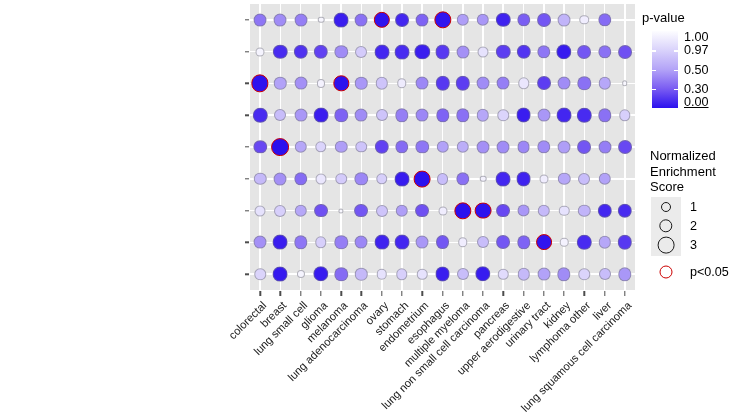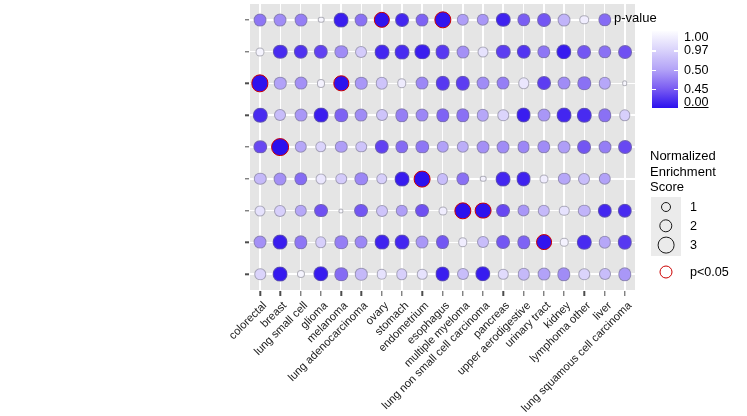--- a/index.html
+++ b/index.html
@@ -291,35 +291,35 @@
       <div class="xlab" style="left: 164.079px; width: 400px; top: 299px;">kidney</div>
       <div class="xtick" style="left: 584.342px; top: 291px;"></div>
       <div class="xlab" style="left: 184.342px; width: 400px; top: 299px;">lymphoma other</div>
       <div class="xtick" style="left: 604.605px; top: 291px;"></div>
       <div class="xlab" style="left: 204.605px; width: 400px; top: 299px;">liver</div>
       <div class="xtick" style="left: 624.868px; top: 291px;"></div>
       <div class="xlab" style="left: 224.868px; width: 400px; top: 299px;">lung squamous cell carcinoma</div>
     </div>
 
   <div id="legend-pvalue">
-    <div class="legend-title" id="pv-title" style="left: 614px; top: 10px;">p-value</div>
+    <div class="legend-title" id="pv-title" style="left: 642px; top: 10px;">p-value</div>
     <div id="cbar" style="left: 652px; top: 31px; height: 77px;">
       <div id="cbar-grad"></div>
     </div>
     <div id="cbar-labels" style="position: absolute; left: 0px; top: 0px; width: 747px; height: 408px;">
         <div class="cbar-lab" style="left: 684px; top: 37px;">1.00</div>
         <div class="cbar-tickmark" style="left: 652px; top: 50.25px;"></div>
         <div class="cbar-tickmark" style="left: 674px; top: 50.25px;"></div>
         <div class="cbar-lab" style="left: 684px; top: 50.25px;">0.97</div>
         <div class="cbar-tickmark" style="left: 652px; top: 69.5px;"></div>
         <div class="cbar-tickmark" style="left: 674px; top: 69.5px;"></div>
         <div class="cbar-lab" style="left: 684px; top: 69.5px;">0.50</div>
         <div class="cbar-tickmark" style="left: 652px; top: 88.75px;"></div>
         <div class="cbar-tickmark" style="left: 674px; top: 88.75px;"></div>
-        <div class="cbar-lab" style="left: 684px; top: 88.75px;">0.45</div>
+        <div class="cbar-lab" style="left: 684px; top: 88.75px;">0.30</div>
         <div class="cbar-lab" style="left: 684px; top: 102px; text-decoration: underline;">0.00</div>
       </div>
   </div>
 
   <div id="legend-size">
     <div class="legend-title" id="sz-title" style="left: 650px; top: 148px;">
         <div>Normalized</div>
         <div>Enrichment</div>
         <div>Score</div>
       </div>

